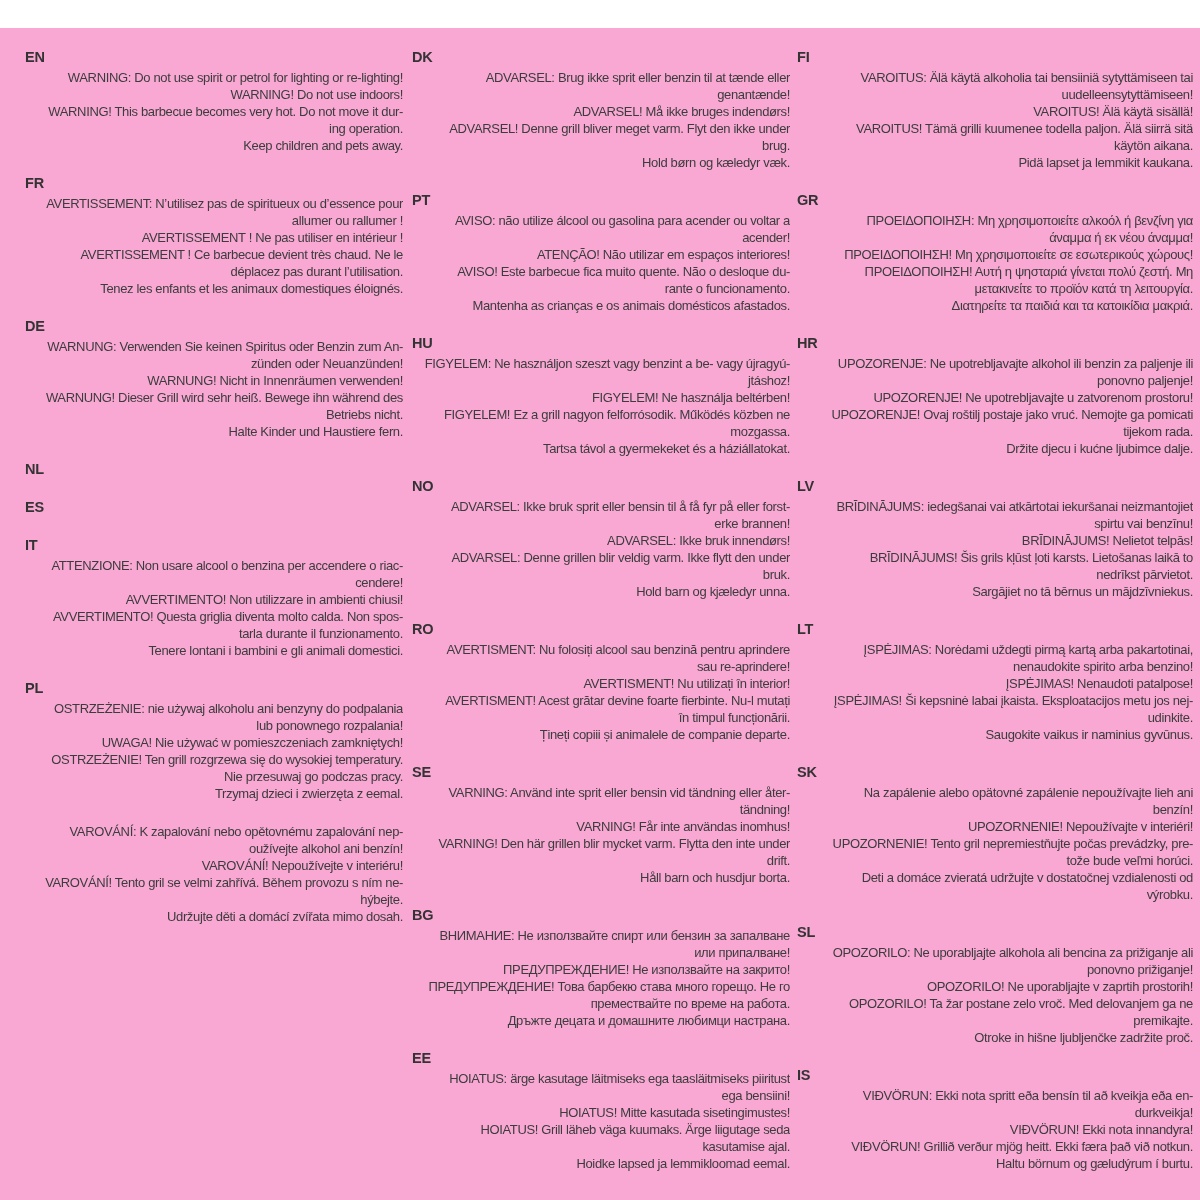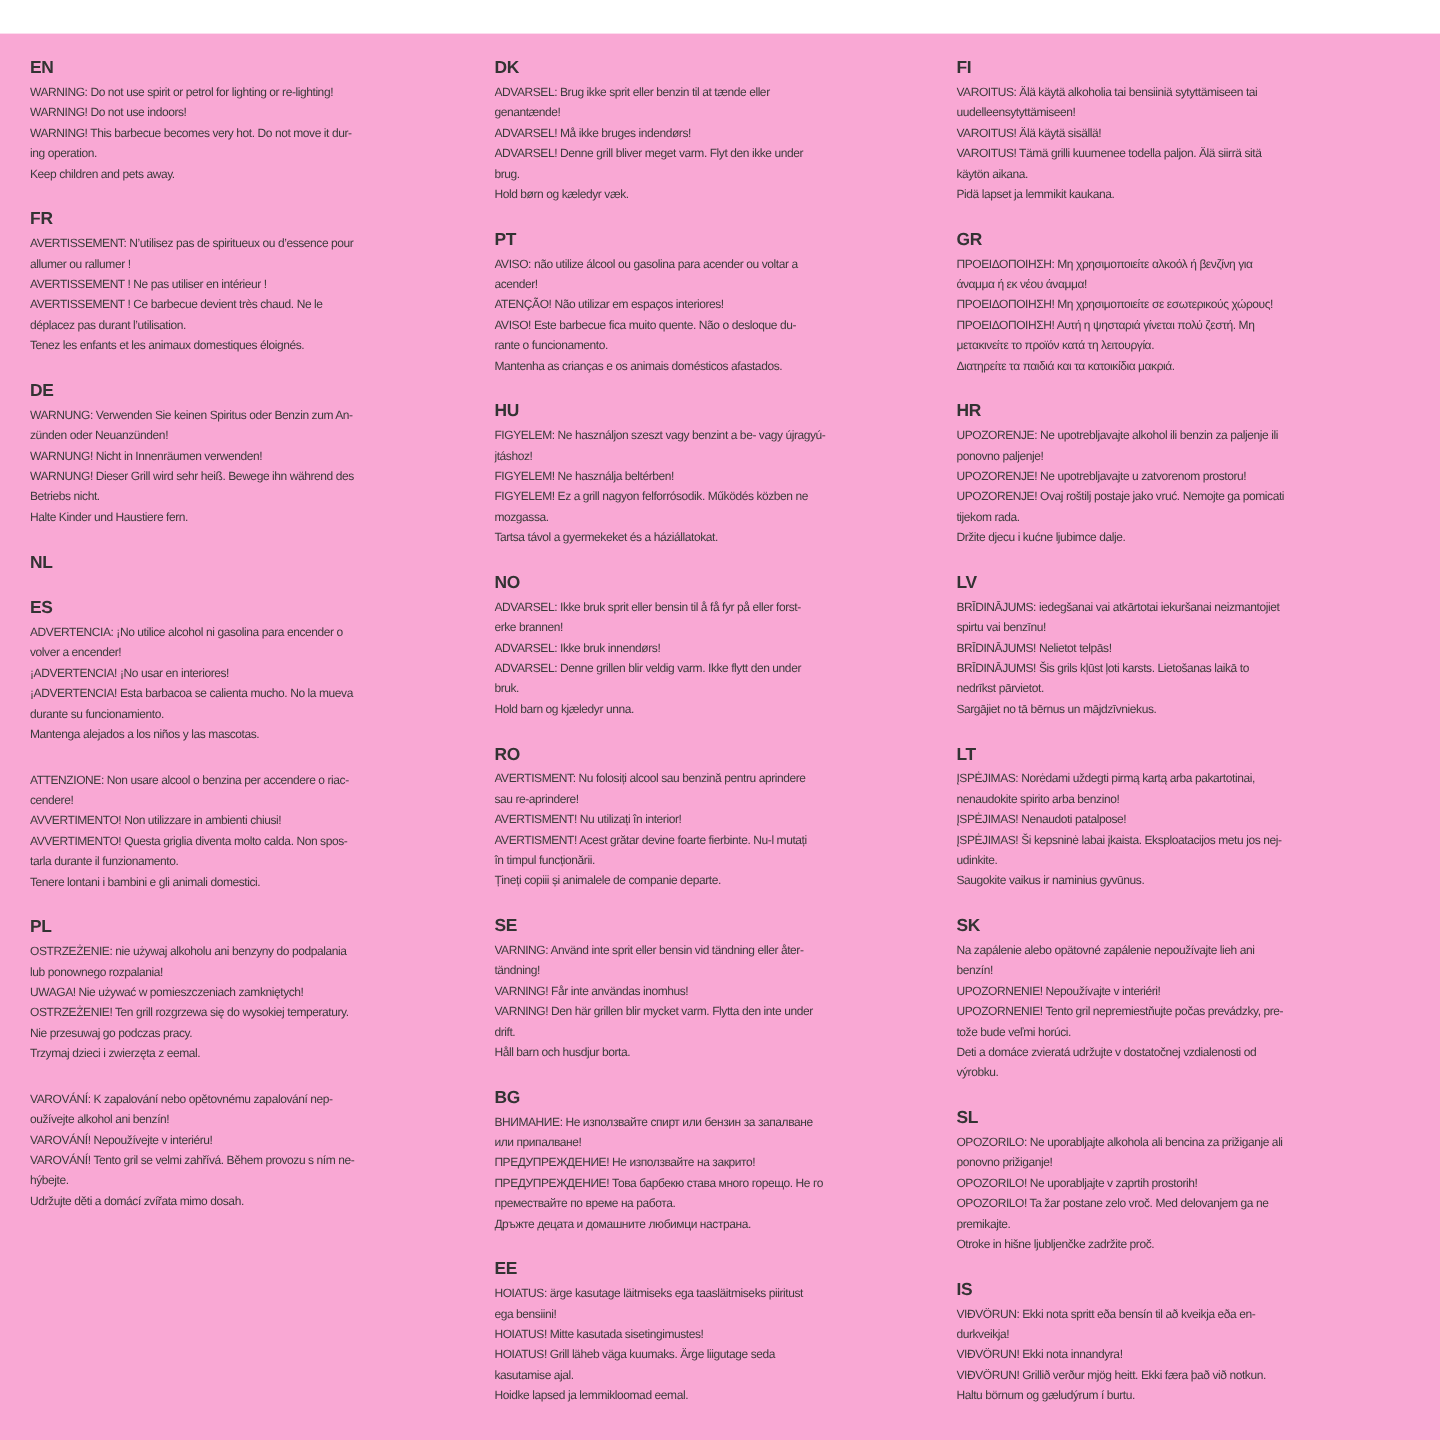--- a/index.html
+++ b/index.html
@@ -31,25 +31,26 @@
   .block { margin-bottom: 21px; }
   .lang-code {
     font-weight: 700;
     font-size: 14.5px;
     line-height: 17px;
     letter-spacing: -0.2px;
     margin-bottom: 3px;
     color: #333333;
   }
   .lang-text {
-    font-size: 10px;
+    font-size: 13px;
     line-height: 17px;
     letter-spacing: -0.35px;
     white-space: pre-line;
     color: #3c3c3c;
+    text-align: right;
   }
 </style>
 </head>
 <body>
 
 <div class="page">
 
   <div class="col col-1">
     <div class="block">
       <div class="lang-code">EN</div>
@@ -75,28 +76,23 @@
 WARNUNG! Nicht in Innenräumen verwenden!
 WARNUNG! Dieser Grill wird sehr heiß. Bewege ihn während des
 Betriebs nicht.
 Halte Kinder und Haustiere fern.</div>
     </div>
     <div class="block">
       <div class="lang-code">NL</div>
     </div>
     <div class="block">
       <div class="lang-code">ES</div>
-      <div class="lang-text">ADVERTENCIA: ¡No utilice alcohol ni gasolina para encender o
-volver a encender!
-¡ADVERTENCIA! ¡No usar en interiores!
-¡ADVERTENCIA! Esta barbacoa se calienta mucho. No la mueva
-durante su funcionamiento.
-Mantenga alejados a los niños y las mascotas.</div>
-    </div>
-    <div class="block">
+    </div>
+    <div class="block">
+      <div class="lang-code">IT</div>
       <div class="lang-text">ATTENZIONE: Non usare alcool o benzina per accendere o riac-
 cendere!
 AVVERTIMENTO! Non utilizzare in ambienti chiusi!
 AVVERTIMENTO! Questa griglia diventa molto calda. Non spos-
 tarla durante il funzionamento.
 Tenere lontani i bambini e gli animali domestici.</div>
     </div>
     <div class="block">
       <div class="lang-code">PL</div>
       <div class="lang-text">OSTRZEŻENIE: nie używaj alkoholu ani benzyny do podpalania

